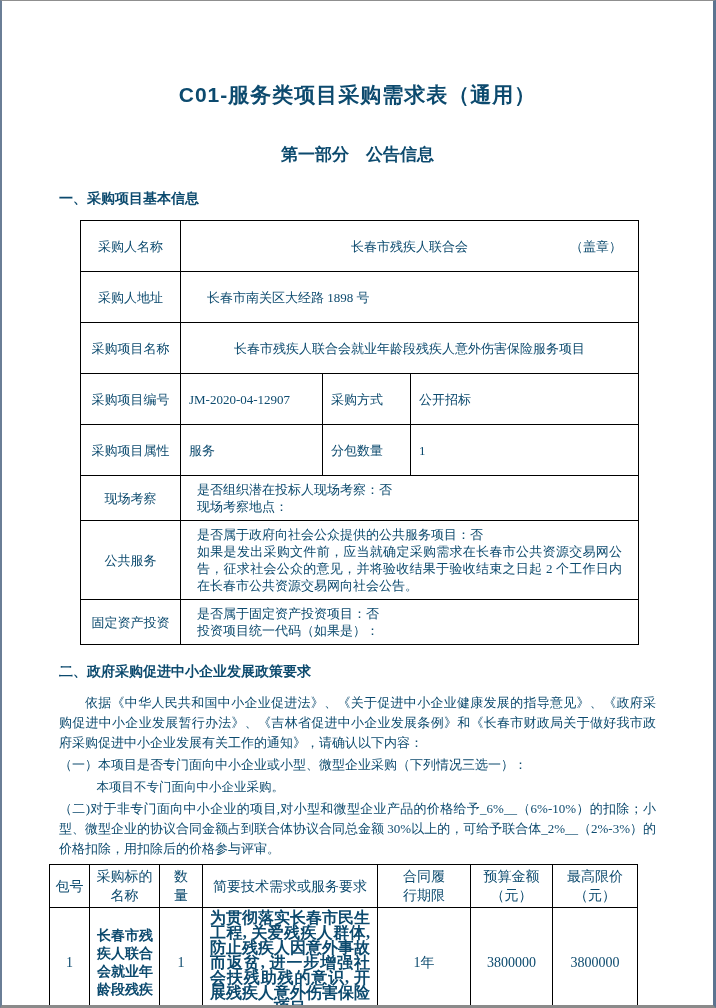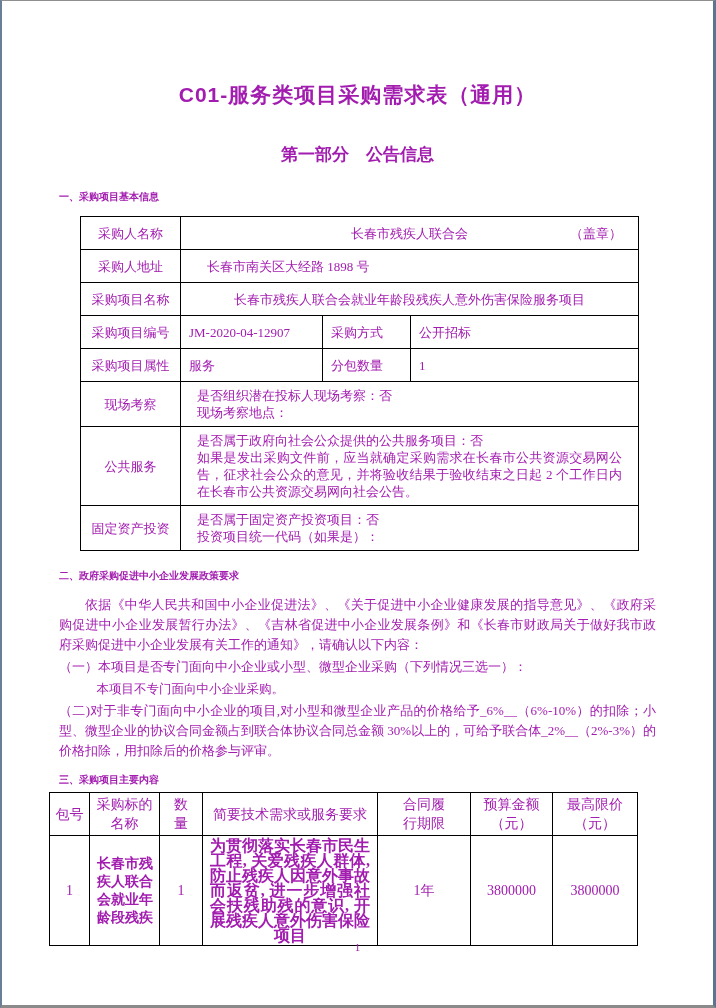--- a/index.html
+++ b/index.html
@@ -7,55 +7,55 @@
     position:relative;
     width:716px;height:1008px;
     box-sizing:border-box;
     background:#ffffff;
     border-top:1px solid #8f8f8f;
     border-bottom:3px solid #8a8a8a;
     border-left:2px solid #6a7e96;
     border-right:3px solid #5c7490;
     overflow:hidden;
     font-family:"Liberation Serif", serif;
-    color:#a21caf;
+    color:#0c4a6e;
   }
   h1.title{
     margin:80px 0 0 0;
     text-align:center;
     font-size:21px;
     letter-spacing:1px;
     font-weight:bold;
     font-family:"Liberation Sans", sans-serif;
   }
   h2.part{
     margin:34px 0 0 0;
     text-align:center;
     font-size:17px;
     font-weight:bold;
     font-family:"Liberation Sans", sans-serif;
   }
   h3.sec{
     margin:24px 57px 0 57px;
-    font-size:10px;
+    font-size:14px;
     font-weight:bold;
     font-family:"Liberation Sans", sans-serif;
   }
   h3.sec2{margin-top:18px;}
   h3.sec3{margin-top:12px;}
   table{border-collapse:collapse;table-layout:fixed;}
   td,th{border:1px solid #000;overflow:hidden;}
   
   table.t1{
     margin:12px 0 0 78px;
     width:558px;
     font-size:13px;
   }
   table.t1 td{padding:2px 4px;line-height:17px;}
-  table.t1 tr.sr{height:33px;}
+  table.t1 tr.sr{height:51px;}
   table.t1 td.lbl{text-align:center;}
   table.t1 td.val{padding-left:8px;}
   table.t1 td.ctr{text-align:center;}
   table.t1 td.rel{position:relative;text-align:center;}
   table.t1 span.seal{position:absolute;right:16px;top:50%;transform:translateY(-50%);}
   table.t1 td.addr{padding-left:26px;}
   table.t1 td.multi{padding:5px 16px;line-height:17px;}
   table.t1 tr.r2{height:45px;}
   table.t1 tr.r4{height:79px;}
   table.t1 td.just{text-align:justify;}
@@ -179,21 +179,20 @@
     </tr>
   </tbody>
     </table>
 
   <h3 class="sec sec2">二、政府采购促进中小企业发展政策要求</h3>
   <p class="body ind2">依据《中华人民共和国中小企业促进法》、《关于促进中小企业健康发展的指导意见》、《政府采购促进中小企业发展暂行办法》、《吉林省促进中小企业发展条例》和《长春市财政局关于做好我市政府采购促进中小企业发展有关工作的通知》，请确认以下内容：</p>
   <p class="body">（一）本项目是否专门面向中小企业或小型、微型企业采购（下列情况三选一）：</p>
   <p class="body ans">本项目不专门面向中小企业采购。</p>
   <p class="body">（二)对于非专门面向中小企业的项目,对小型和微型企业产品的价格给予_6%__（6%-10%）的扣除；小型、微型企业的协议合同金额占到联合体协议合同总金额 30%以上的，可给予联合体_2%__（2%-3%）的价格扣除，用扣除后的价格参与评审。</p>
 
-  <h3 class="sec sec3">三、采购项目主要内容</h3>
 
   <table class="t2">
     <colgroup>
       <col style="width:40px">
         <col style="width:70px">
         <col style="width:43px">
         <col style="width:175px">
       <col style="width:93px">
         <col style="width:82px">
         <col style="width:85px">

